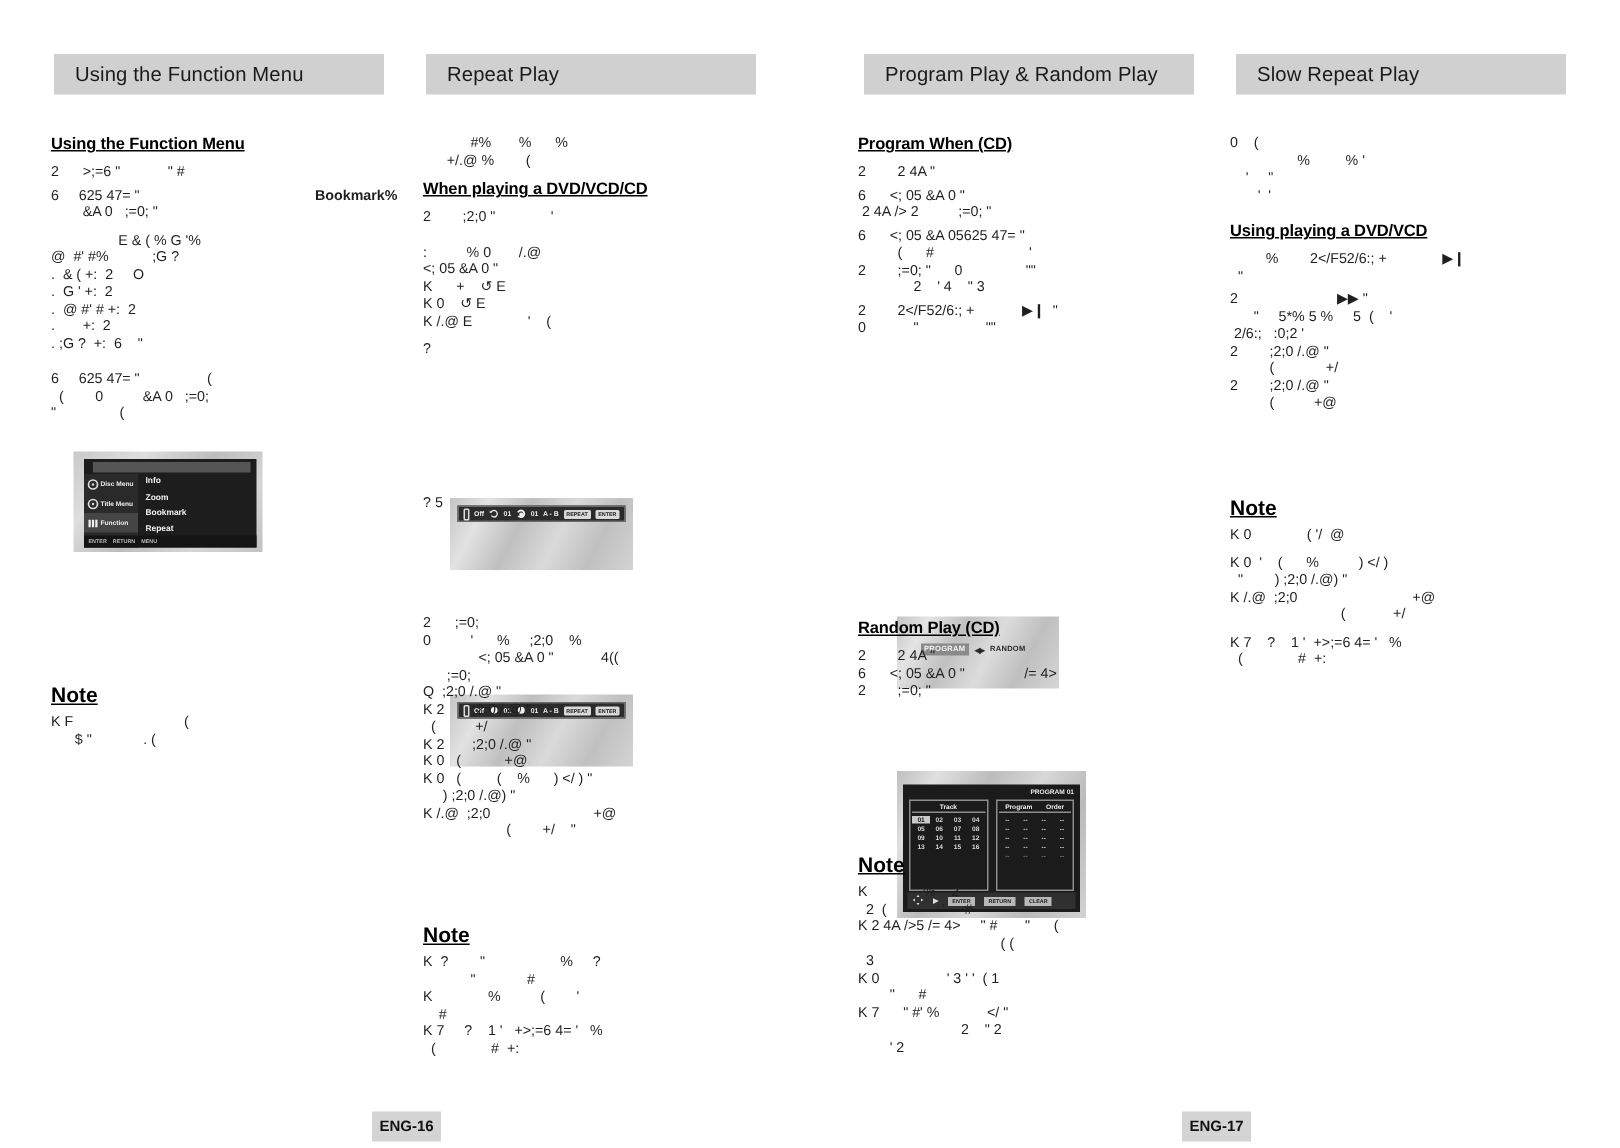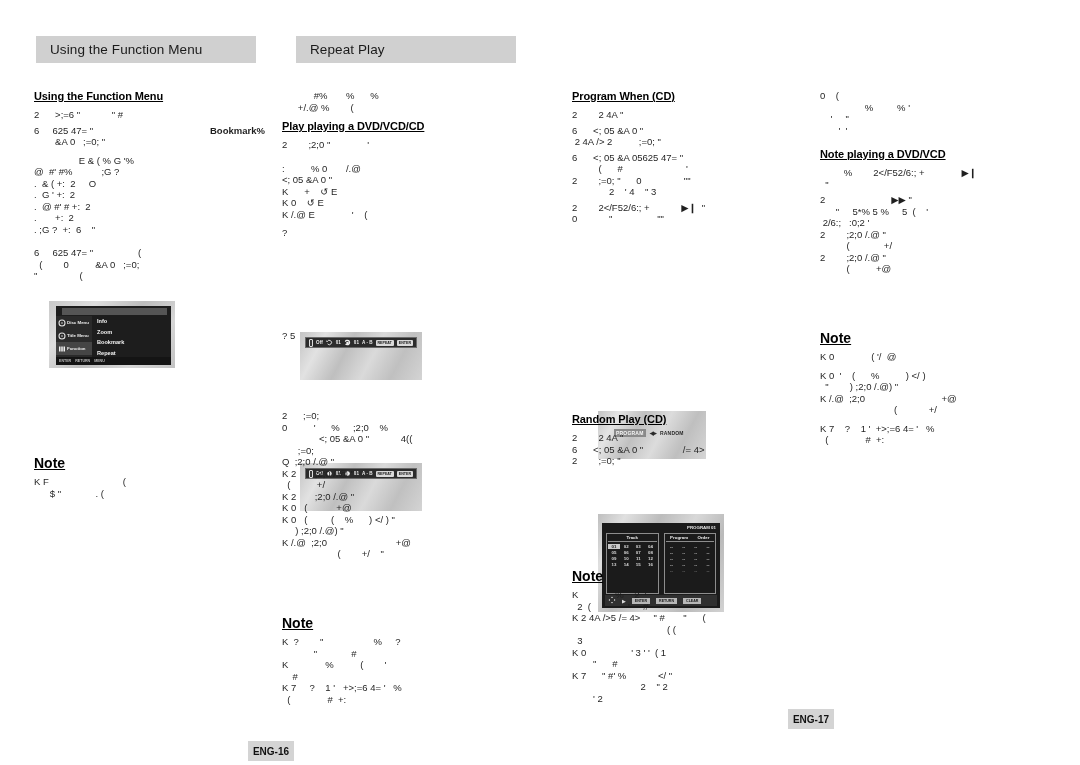--- a/index.html
+++ b/index.html
@@ -181,22 +181,28 @@
   }
 </style>
 </head>
 <body>
 
 <div class="page">
 
   <div class="sec-bar" style="left:36px;top:36px;width:220px;">
     <span>Using the Function Menu</span>
   </div>
-  <div class="sec-bar" style="left:296px;top:36px;width:220px;">
+  <div class="sec-bar" style="left:284px;top:36px;width:220px;">
     <span>Repeat Play</span>
+  </div>
+  <div class="sec-bar" style="left:576px;top:36px;width:220px;">
+    <span>Program Play &amp; Random Play</span>
+  </div>
+  <div class="sec-bar" style="left:824px;top:36px;width:220px;">
+    <span>Slow Repeat Play</span>
   </div>
 
   <div class="col" style="left:34px;top:90px;width:240px;">
     <div class="hd">Using the Function Menu</div>
     <div class="gl">2      &gt;;=6 "            " #</div>
     <div class="gsp-s"></div>
     <div style="position:relative;">
       <div class="gl">6     625 47= "</div>
       <div class="gl b" style="position:absolute;left:176px;top:0;">Bookmark%</div>
     </div>
@@ -278,21 +284,21 @@
   <div class="col" style="left:34px;top:455px;width:240px;">
     <div class="note-hd">Note</div>
     <div class="gl">K F                            (</div>
     <div class="gl">      $ "             . (</div>
   </div>
 
   <div class="col" style="left:282px;top:90px;width:240px;">
     <div class="gl">            #%       %      %</div>
     <div class="gl">      +/.@ %        (</div>
     <div class="gsp"></div>
-    <div class="hd">Play playing a DVD/VCD/CD</div>
+    <div class="hd">When playing a DVD/VCD/CD</div>
     <div class="gl">2        ;2;0 "              '</div>
     <div class="gsp-l"></div>
     <div class="gl">:          % 0       /.@</div>
     <div class="gl">&lt;; 05 &amp;A 0 "</div>
     <div class="gl">K      +    ↺ E</div>
     <div class="gl">K 0    ↺ E</div>
     <div class="gl">K /.@ E              '    (</div>
     <div class="gsp"></div>
     <div class="gl">?</div>
   </div>
@@ -485,21 +491,21 @@
     <div class="gl">                          2    " 2</div>
     <div class="gl">        ' 2</div>
   </div>
 
   <div class="col" style="left:820px;top:90px;width:230px;">
     <div class="gl">0    (</div>
     <div class="gl">                 %         % '</div>
     <div class="gl">    '     "</div>
     <div class="gl">       '  '</div>
     <div class="gsp-l"></div>
-    <div class="hd">Note playing a DVD/VCD</div>
+    <div class="hd">Using playing a DVD/VCD</div>
     <div class="gl">         %        2&lt;/F52/6:; +              ▶❙</div>
     <div class="gl">  "</div>
     <div class="gsp-s"></div>
     <div class="gl">2                         ▶▶ "</div>
     <div class="gl">      "     5*% 5 %     5  (    '</div>
     <div class="gl"> 2/6:;   :0;2 '</div>
     <div class="gl">2        ;2;0 /.@ "</div>
     <div class="gl">          (             +/</div>
     <div class="gl">2        ;2;0 /.@ "</div>
     <div class="gl">          (          +@</div>
@@ -514,17 +520,17 @@
     <div class="gl">K /.@  ;2;0                             +@</div>
     <div class="gl">                            (            +/</div>
     <div class="gsp"></div>
     <div class="gl">K 7    ?    1 '  +&gt;;=6 4= '   %</div>
     <div class="gl">  (              #  +:</div>
   </div>
 
   <div class="pg" style="left:248px;top:741px;">
     <span>ENG-16</span>
   </div>
-  <div class="pg" style="left:788px;top:709px;text-align:right;">
+  <div class="pg" style="left:788px;top:741px;text-align:right;">
     <span>ENG-17</span>
   </div>
 
 </div>
 
 </body></html>

